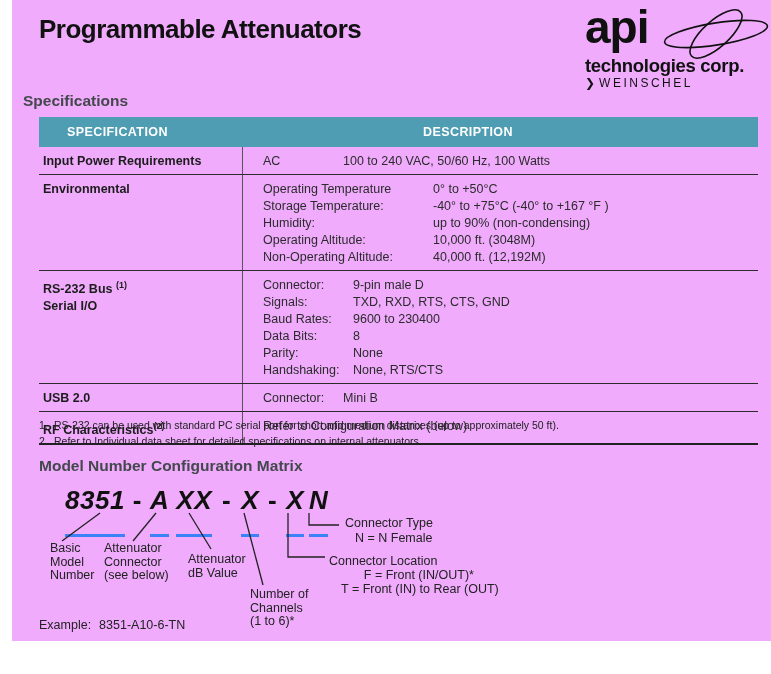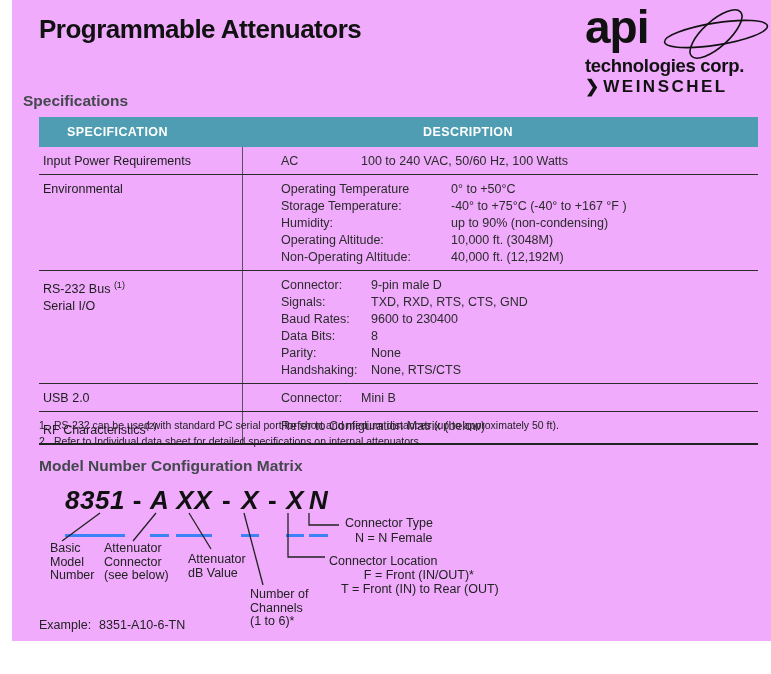--- a/index.html
+++ b/index.html
@@ -5,35 +5,35 @@
   html,body { margin:0; padding:0; background:#ffffff; }
   body { font-family:"Liberation Sans", sans-serif; color:#2a2a2a; }
   .page { position:relative; width:771px; height:641px; background:#f0abfc; overflow:hidden;margin-left:12px; }
 
   
   .doc-title { position:absolute; left:27px; top:14px; font-size:26px; font-weight:bold; color:#111; letter-spacing:-0.5px; }
   .logo { position:absolute; left:565px; top:8px; width:202px; height:85px; }
   .logo-api { position:absolute; left:8px; top:-8px; font-size:46px; font-weight:bold; color:#111; letter-spacing:-1px; }
   .logo-orbits { position:absolute; left:83px; top:0px; }
   .logo-tagline { position:absolute; left:8px; top:47px; font-size:18.5px; font-weight:bold; color:#111; letter-spacing:-0.3px; }
-  .logo-brand { position:absolute; left:8px; top:68px; font-size:17px; font-weight:bold; color:#111; letter-spacing:2.5px; }
+  .logo-brand { position:absolute; left:8px; top:68px; font-size:12px; font-weight:normal; color:#111; letter-spacing:2.5px; }
   .logo-brand .chev { margin-right:4px; letter-spacing:0; }
 
   
   .sec-heading { font-size:15.5px; font-weight:bold; color:#43484c; }
   .specs-heading { position:absolute; left:11px; top:92px; }
   .spec-table { position:absolute; left:27px; top:117px; width:719px; border-bottom:2px solid #222; }
   .thead { display:flex; background:#4E9DB2; height:30px; align-items:center; }
   .th { color:#fff; font-weight:bold; font-size:12.5px; letter-spacing:0.4px; }
   .th-spec { width:203px; padding-left:28px; box-sizing:border-box; }
   .th-desc { flex:1; text-align:center; padding-right:64px; }
   .trow { display:flex; }
   .trow + .trow { border-top:1.5px solid #2b2b2b; }
-  .tcell-spec { width:203px; box-sizing:border-box; padding:6px 8px 4px 4px; font-weight:normal; font-size:12.5px; color:#1c1c1c; line-height:16.5px; }
-  .tcell-desc { flex:1; border-left:1px solid #555; padding:6px 0 4px 38px; font-size:12.5px; line-height:17px; color:#2b2b2b; }
+  .tcell-spec { width:203px; box-sizing:border-box; padding:6px 8px 4px 4px; font-weight:bold; font-size:12.5px; color:#1c1c1c; line-height:16.5px; }
+  .tcell-desc { flex:1; border-left:1px solid #555; padding:6px 0 4px 20px; font-size:12.5px; line-height:17px; color:#2b2b2b; }
   .item { display:flex; }
   .item .lbl { flex:none; }
   .lw80 .lbl { width:80px; }
   .lw170 .lbl { width:170px; }
   .lw90 .lbl { width:90px; }
   sup { font-size:9px; }
   .footnotes { position:absolute; left:27px; top:417px; font-size:10.5px; color:#222; line-height:16px; }
   .fnote { display:flex; }
   .fnote .num { width:15px; flex:none; }
 

